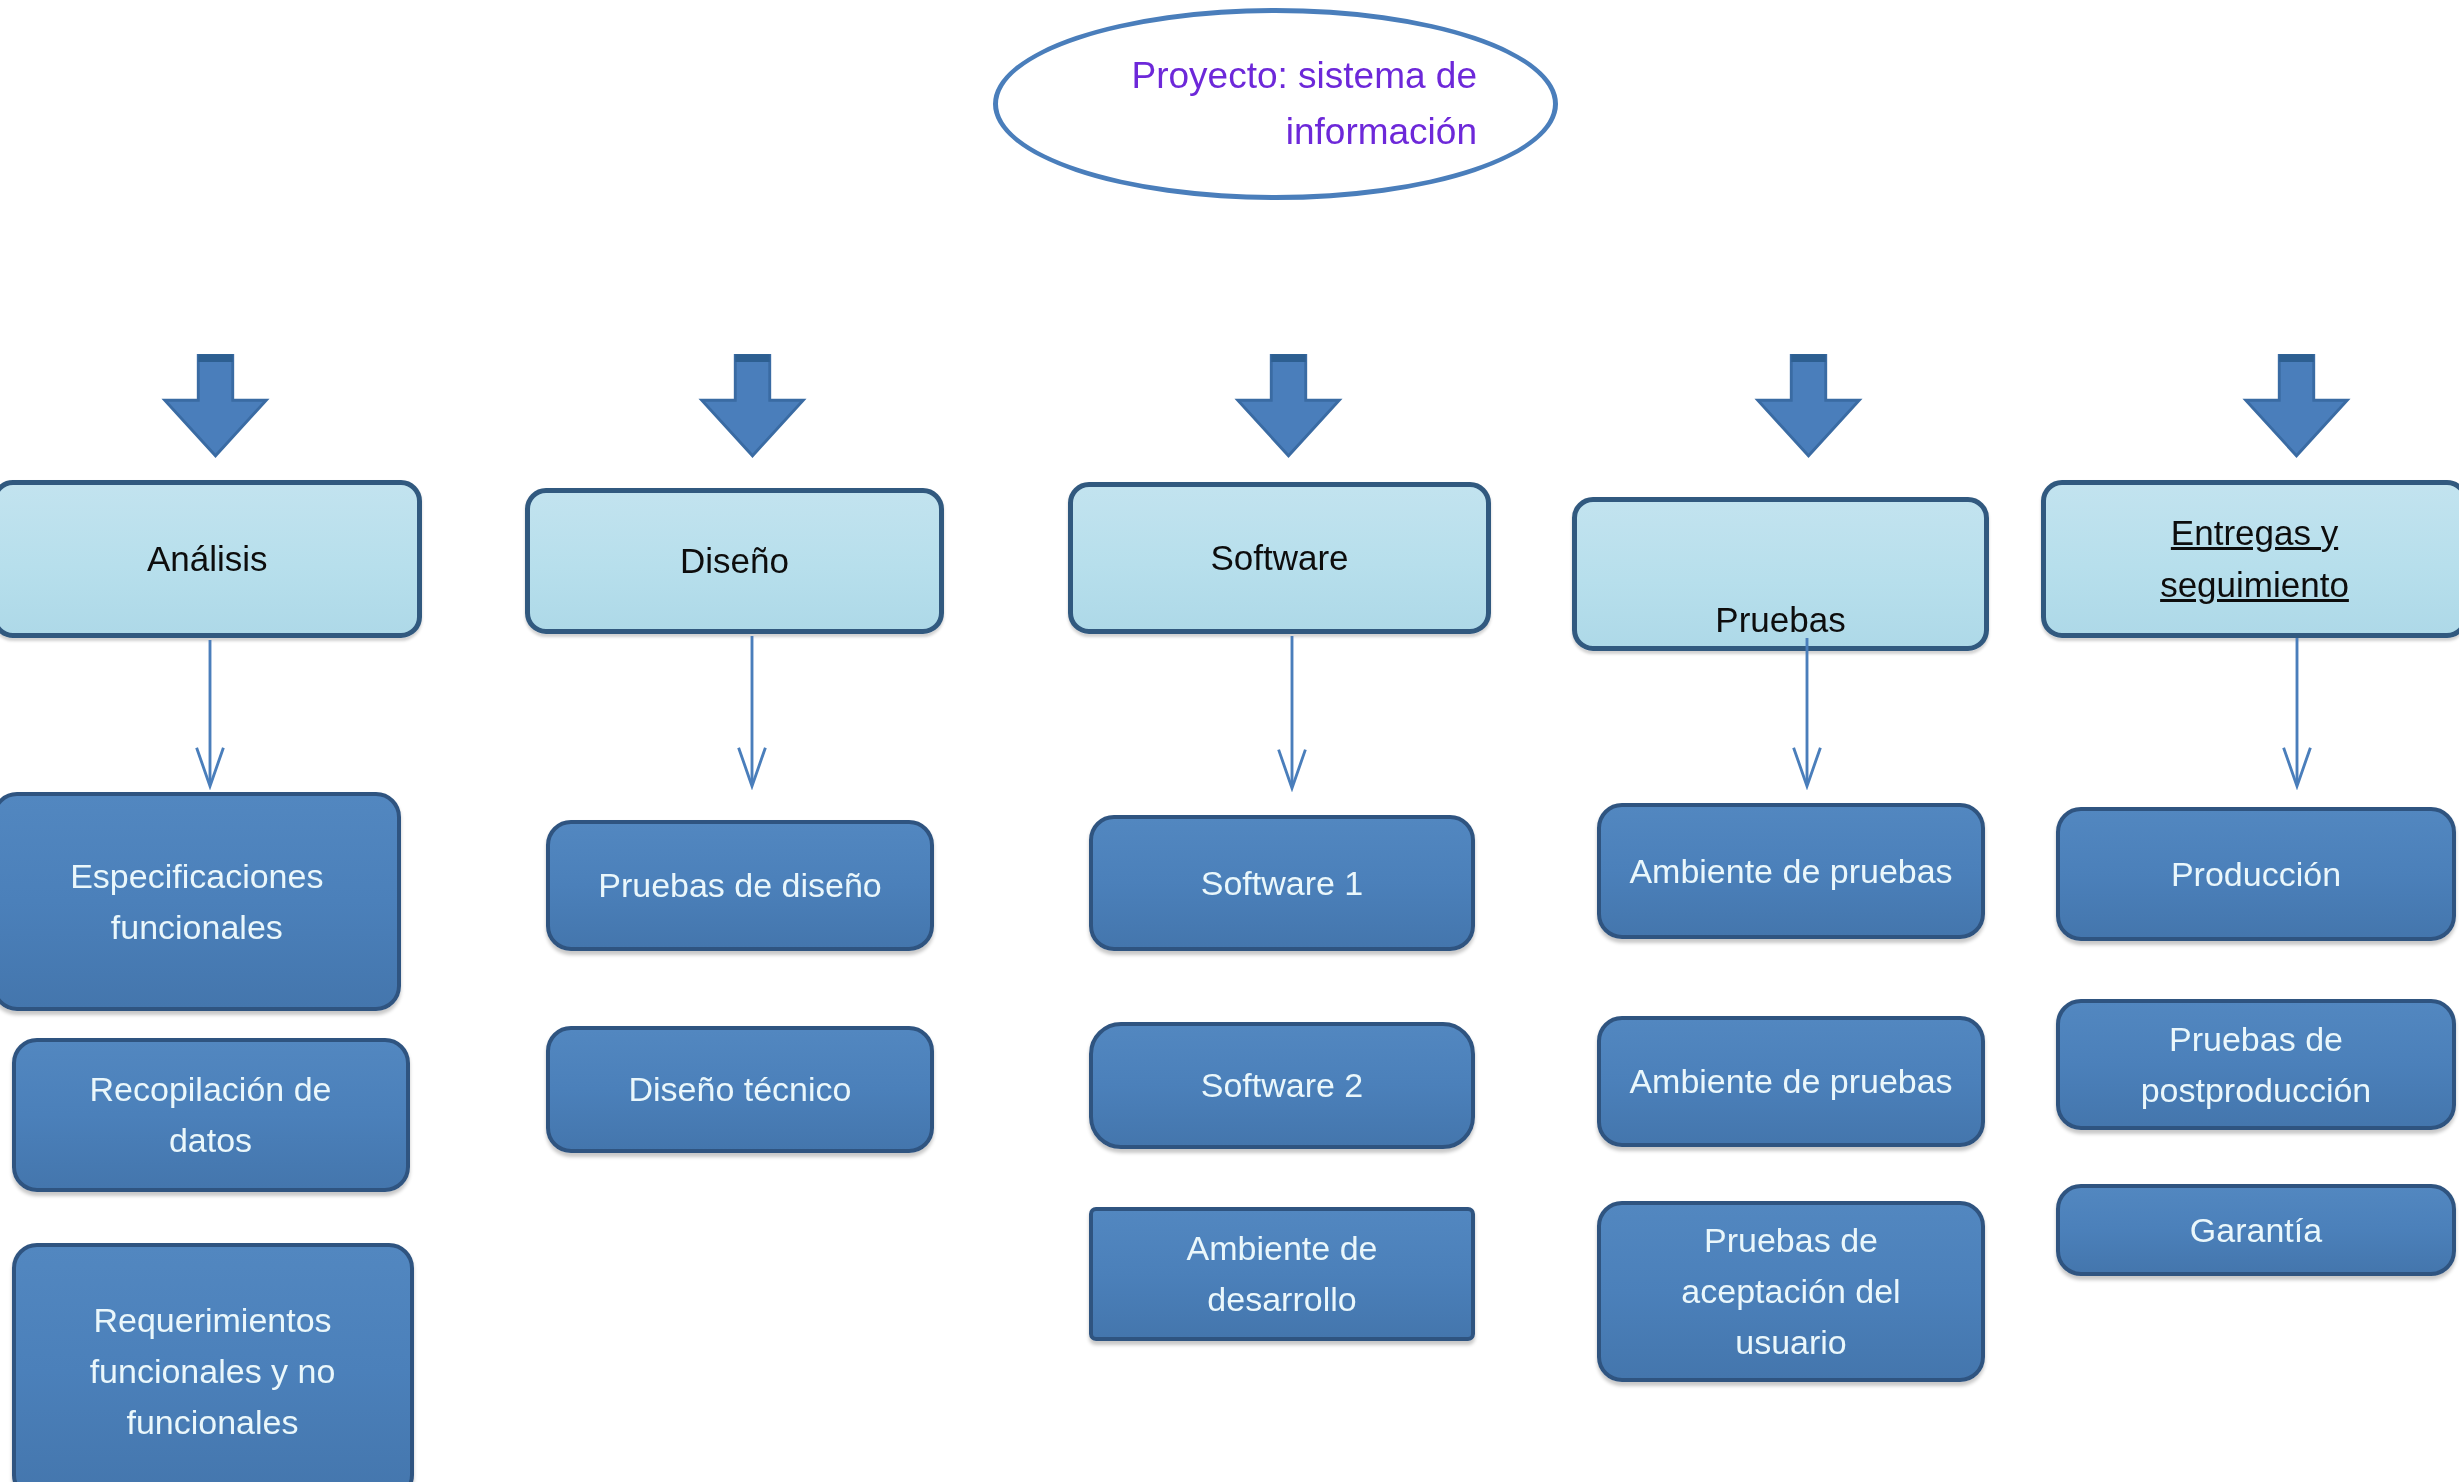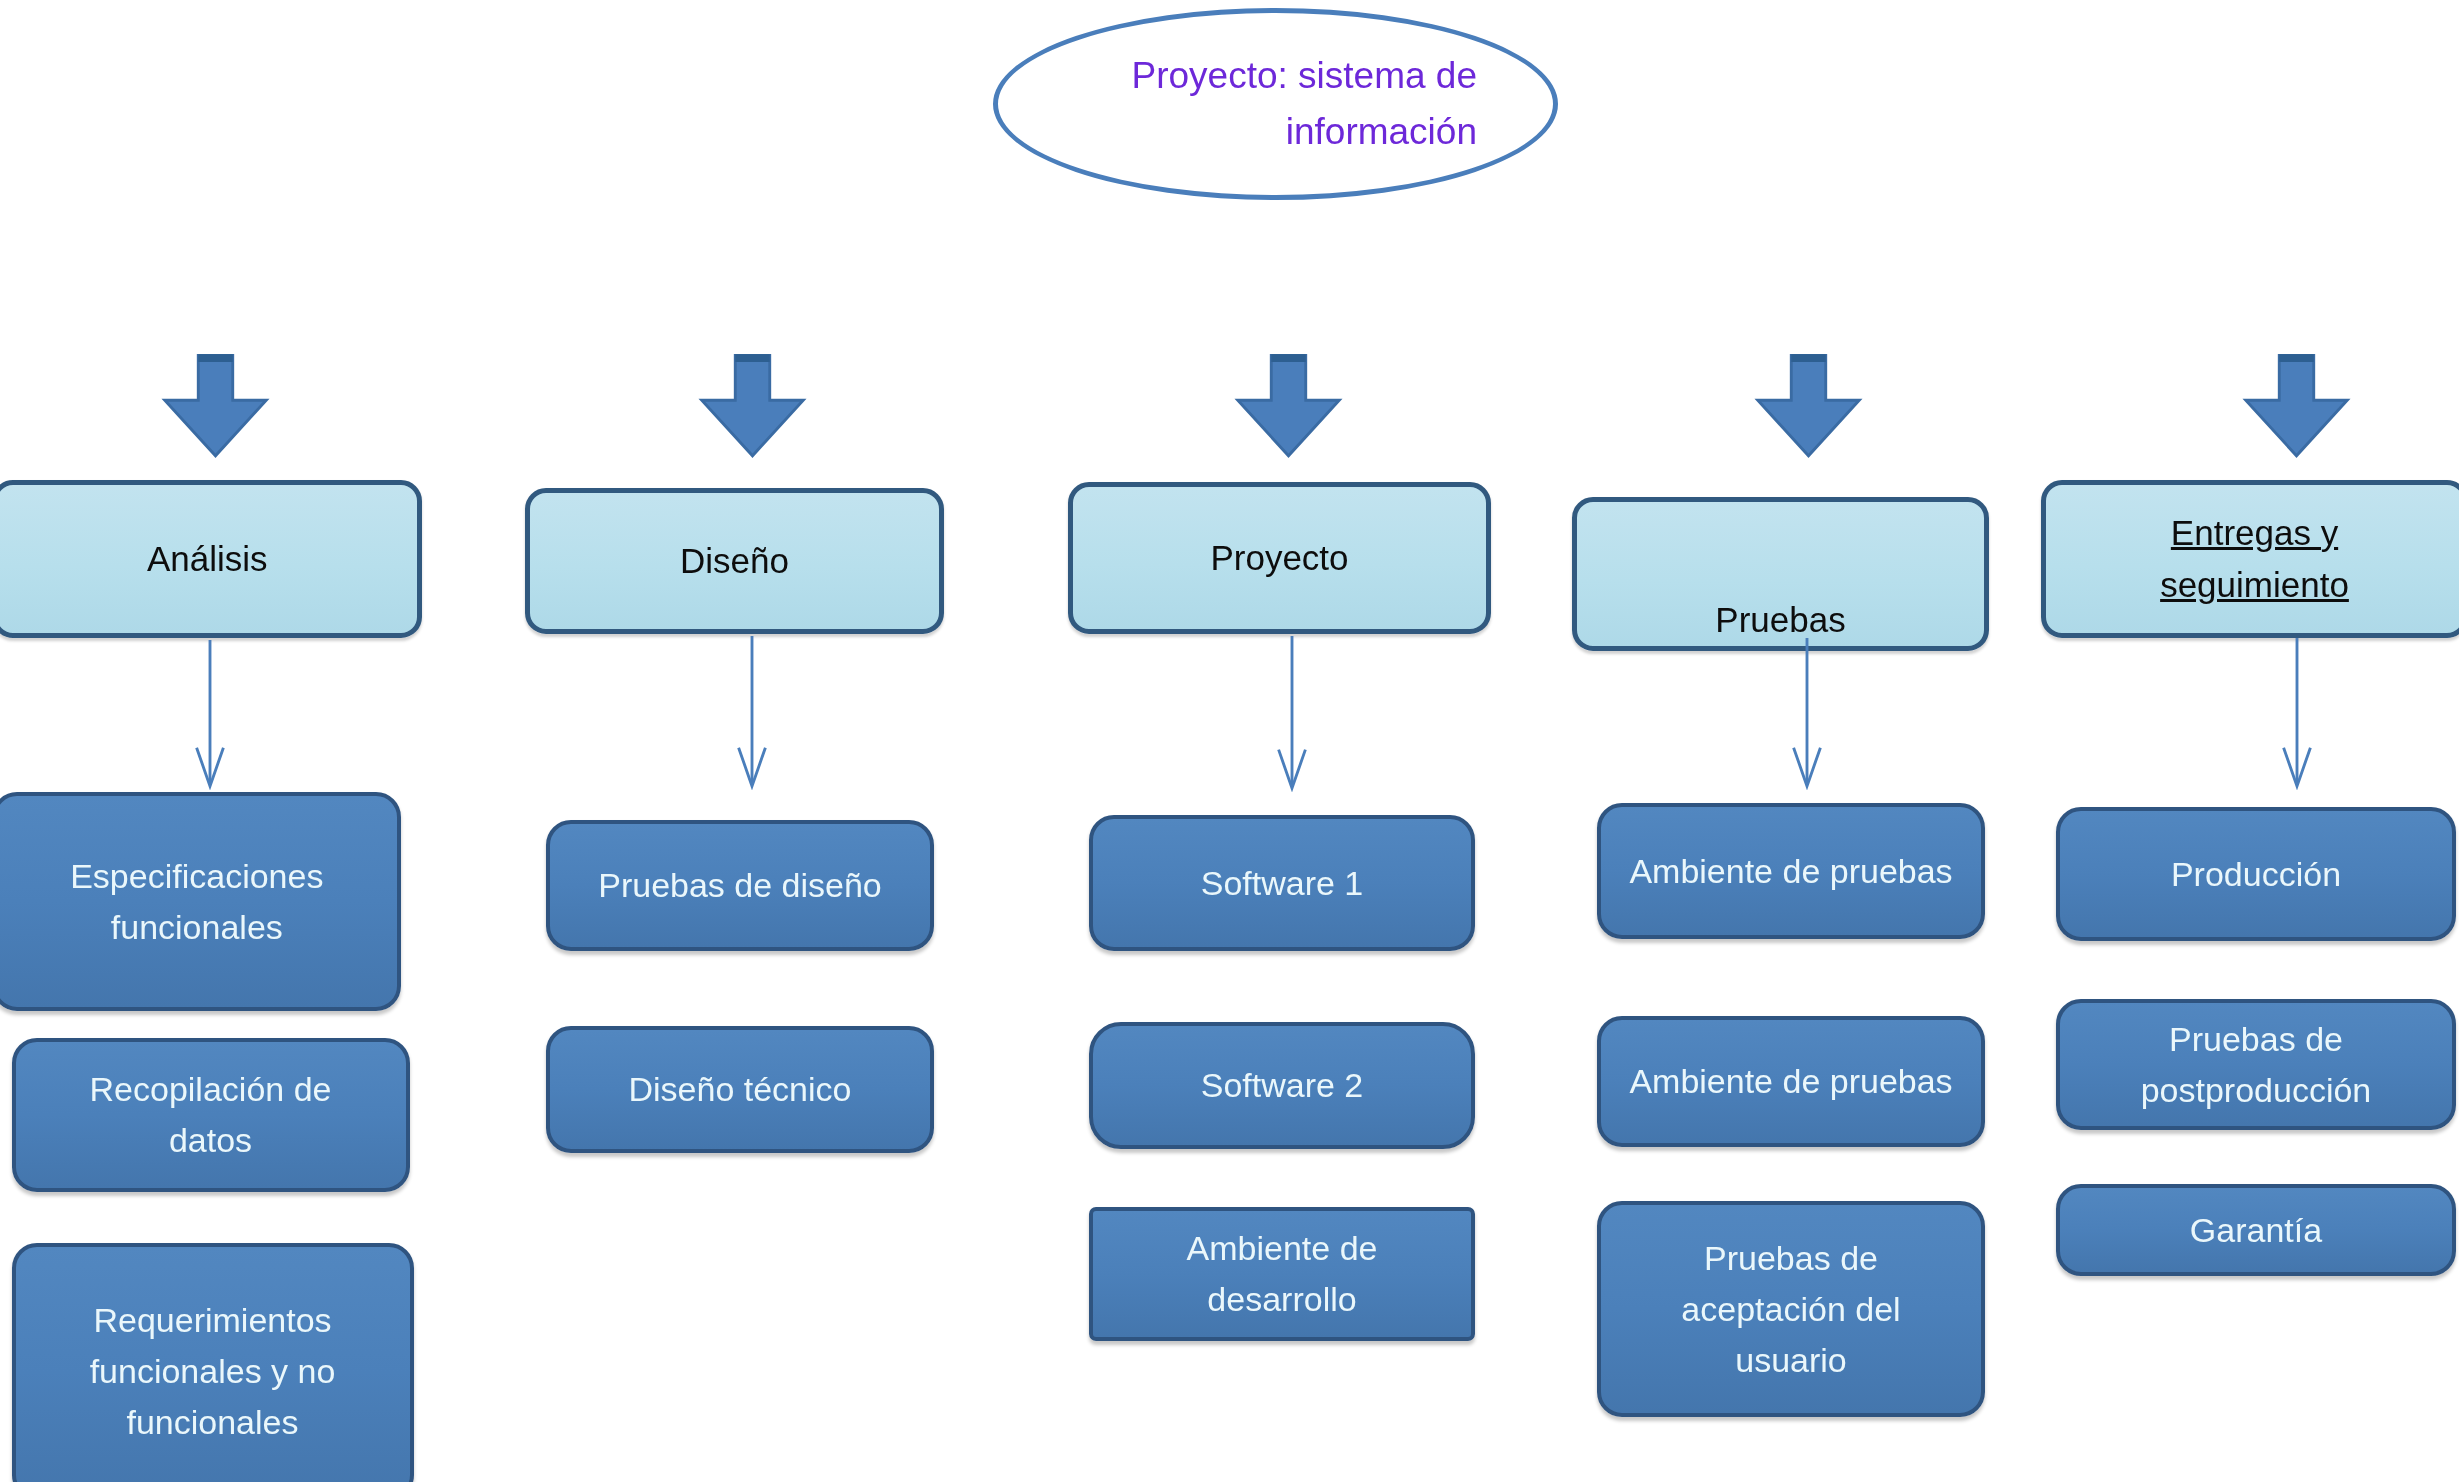--- a/index.html
+++ b/index.html
@@ -134,21 +134,21 @@
     </svg>
   </div>
 
   <div class="stage-box" style="left:-7.7px; top:480px; width:430px; height:158px;">
     <div class="label">Análisis</div>
   </div>
   <div class="stage-box" style="left:525px; top:488px; width:419px; height:146px;">
     <div class="label">Diseño</div>
   </div>
   <div class="stage-box" style="left:1068px; top:482px; width:423px; height:152px;">
-    <div class="label">Proyecto</div>
+    <div class="label">Software</div>
   </div>
   <div class="stage-box" style="left:1572px; top:497px; width:417px; height:154px;align-items:flex-end;">
     <div class="label">Pruebas</div>
   </div>
   <div class="stage-box" style="left:2041px; top:480px; width:427px; height:158px;">
     <div class="label" style="width:269px;text-decoration:underline;">Entregas y seguimiento</div>
   </div>
 
   <div class="thin-arrow" style="left:188px; top:640px; height:150px;">
     <svg viewBox="0 0 46 156" preserveAspectRatio="none" xmlns="http://www.w3.org/2000/svg">
@@ -207,21 +207,21 @@
   <div class="item-box" style="left:1089px; top:1207px; width:386px; height:134px;border-radius:7px;">
     <div class="label" style="width:279px;">Ambiente de desarrollo</div>
   </div>
 
   <div class="item-box" style="left:1597px; top:803px; width:388px; height:136px;">
     <div class="label">Ambiente de pruebas</div>
   </div>
   <div class="item-box" style="left:1597px; top:1016px; width:388px; height:131px;">
     <div class="label">Ambiente de pruebas</div>
   </div>
-  <div class="item-box" style="left:1597px; top:1201px; width:388px; height:216px;">
+  <div class="item-box" style="left:1597px; top:1201px; width:388px; height:181px;">
     <div class="label" style="width:279px;">Pruebas de aceptación del usuario</div>
   </div>
 
   <div class="item-box" style="left:2056px; top:807px; width:400px; height:134px;">
     <div class="label">Producción</div>
   </div>
   <div class="item-box" style="left:2056px; top:999px; width:400px; height:131px;">
     <div class="label" style="width:298px;">Pruebas de postproducción</div>
   </div>
   <div class="item-box" style="left:2056px; top:1184px; width:400px; height:92px;">

